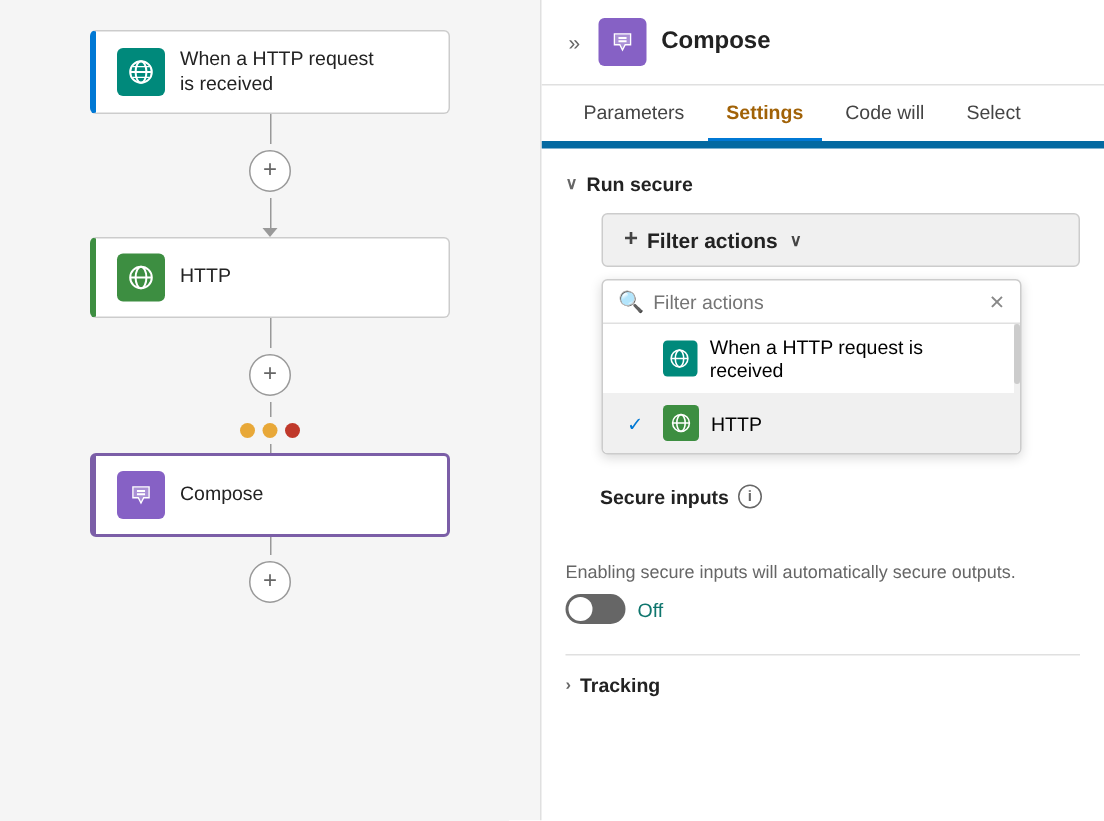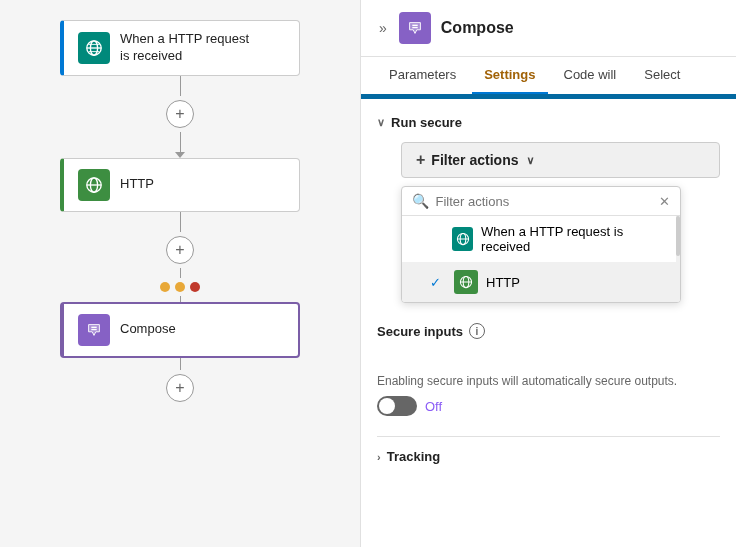--- a/index.html
+++ b/index.html
@@ -276,21 +276,21 @@
 
     .dropdown-list {
       max-height: 100px;
       overflow-y: auto;
       position: relative;
     }
 
     .dropdown-item {
       display: flex;
       align-items: center;
-      padding: 8px 28px;
+      padding: 8px 16px;
       font-size: 13px;
       cursor: pointer;
       gap: 8px;
     }
 
     .dropdown-item.selected {
       background: #f0f0f0;
     }
 
     .check-mark {
@@ -332,20 +332,21 @@
     }
 
     .secure-title {
       display: flex;
       align-items: center;
       gap: 6px;
       font-size: 13px;
       font-weight: 600;
       color: #222;
       margin-bottom: 4px;
+      margin-left: 23px;
     }
 
     .info-icon {
       width: 16px;
       height: 16px;
       border-radius: 50%;
       border: 1.5px solid #666;
       display: flex;
       align-items: center;
       justify-content: center;
@@ -381,21 +382,21 @@
       height: 16px;
       border-radius: 50%;
       background: #fff;
       position: absolute;
       top: 2px;
       left: 2px;
     }
 
     .toggle-label {
       font-size: 13px;
-      color: #8b5cf6;
+      color: #0f766e;
     }
 
     .tracking-section {
       margin-top: 20px;
       border-top: 1px solid #e0e0e0;
       padding-top: 12px;
     }
 
     .tracking-header {
       display: flex;

